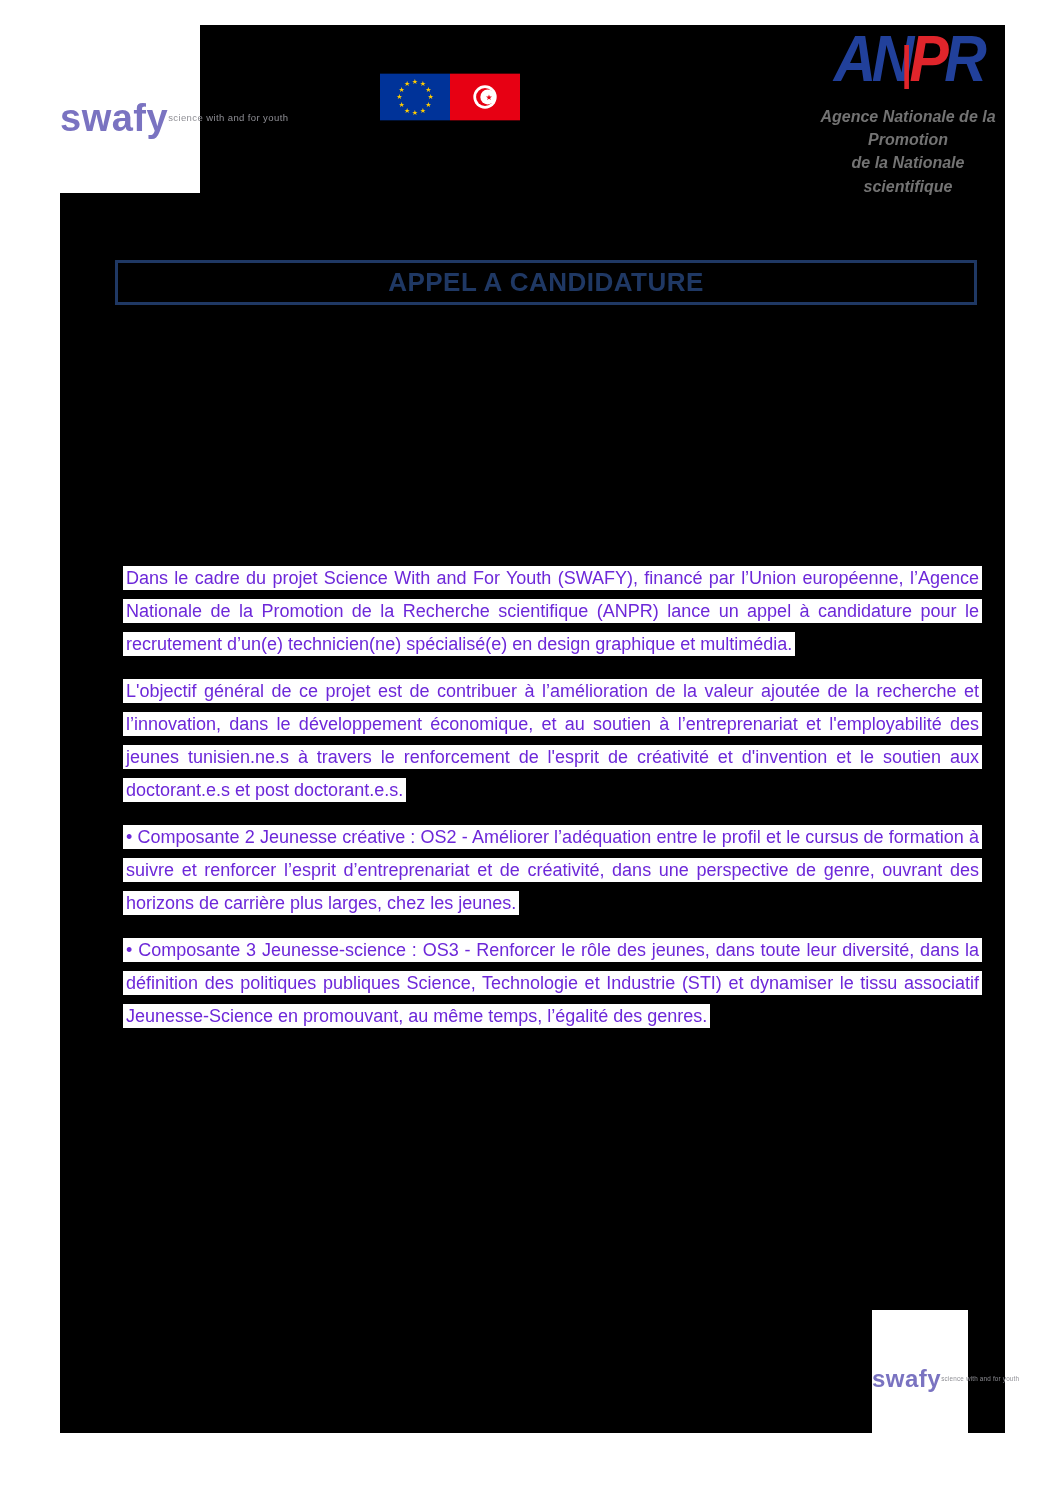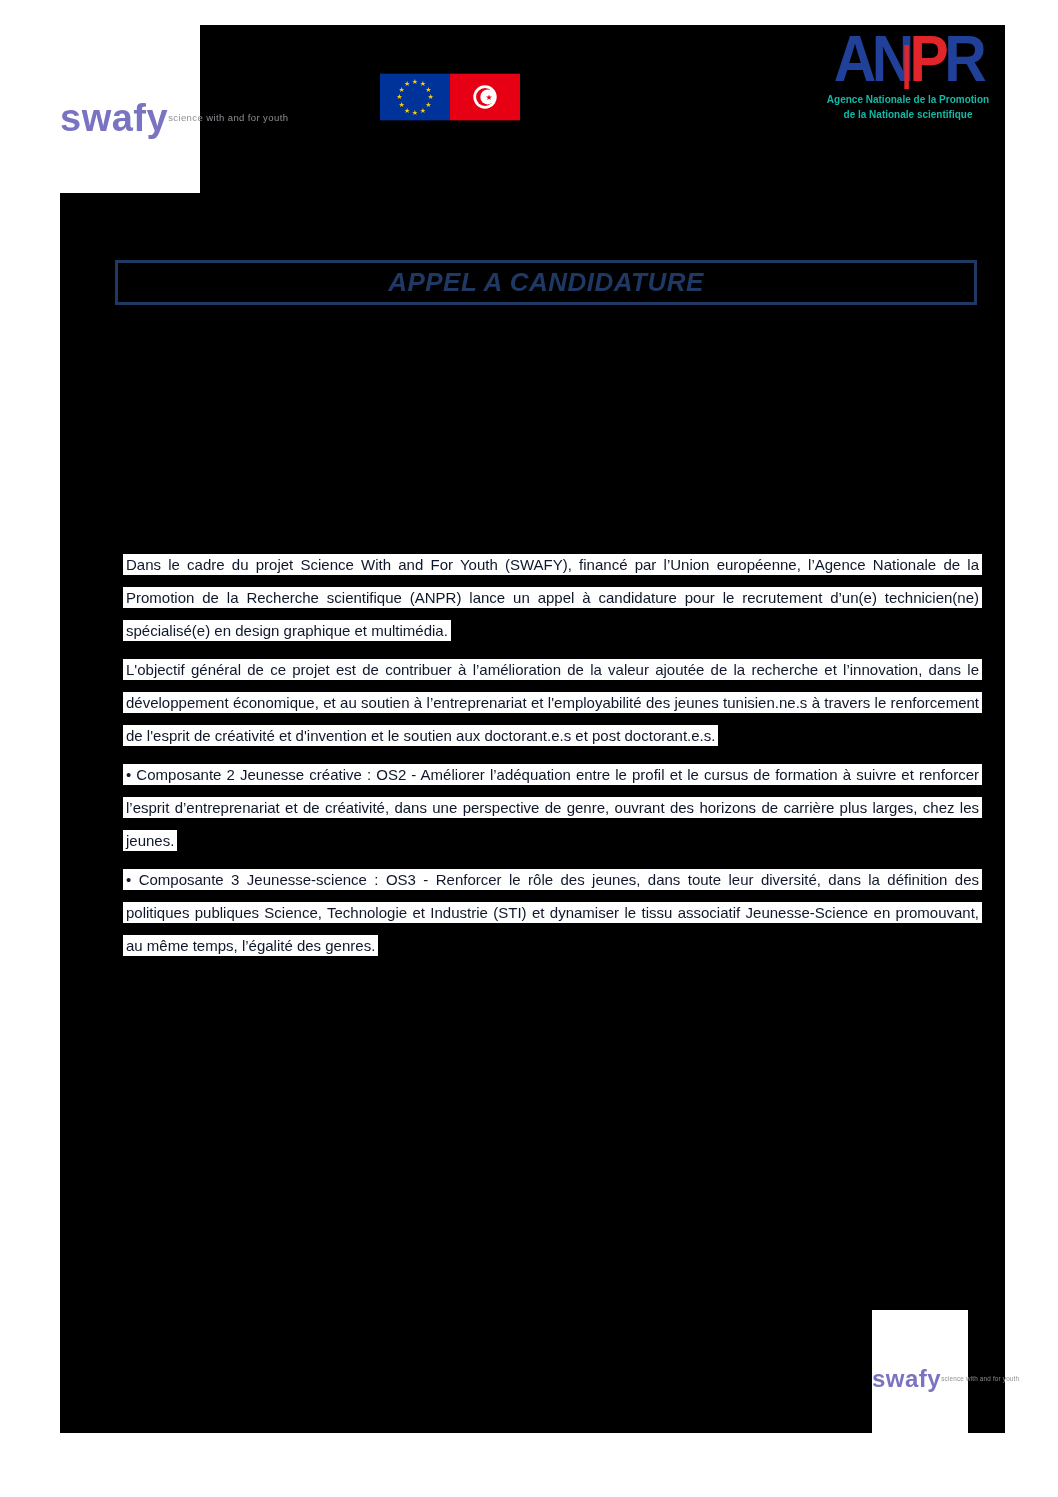--- a/index.html
+++ b/index.html
@@ -19,37 +19,37 @@
   .swafy-box.bottom .swafy-word { font-size:24px; margin-top:3px; }
   .swafy-tag { color:#8F8F95; line-height:1; margin-top:5px; white-space:nowrap; }
   .swafy-box.top .swafy-tag { font-size:9.5px; letter-spacing:0.4px; }
   .swafy-box.bottom .swafy-tag { font-size:6.3px; letter-spacing:0.2px; margin-top:4px; }
 
   
   .flags { position:absolute; left:320px; top:48px; display:flex; }
   .flag { width:70px; height:48px; display:block; }
 
   
-  .anpr { position:absolute; left:748px; top:2px; width:200px; text-align:center; }
+  .anpr { position:absolute; left:748px; top:2px; width:200px; text-align:center;font-style:italic; }
   .anpr-letters { position:relative; font-weight:900; font-size:64px; line-height:1.0;
                   letter-spacing:-5px; transform:scaleX(.92); transform-origin:center;
                   white-space:nowrap; }
   .anpr-blue { color:#21409A; }
   .anpr-red  { color:#E0252B; }
   .anpr-bar  { position:absolute; left:96px; top:18px; width:5px; height:44px; background:#E0252B; }
-  .anpr-sub  { margin-top:2px; color:#14b8a6; font-weight:bold; font-size:10px; line-height:1.45; }
+  .anpr-sub  { margin-top:14px; color:#737373; font-weight:bold; font-size:16px; line-height:1.45; }
 
   
   .title-box { position:absolute; left:55px; top:235px; width:862px; height:45px;
                border:3px solid #1F3864; display:flex; align-items:center; justify-content:center; }
-  .title-text { color:#1F3864; font-weight:bold; font-size:26px; letter-spacing:0.5px;font-style:italic; }
+  .title-text { color:#1F3864; font-weight:bold; font-size:26px; letter-spacing:0.5px; }
 
   
   .content { position:absolute; left:63px; top:523px; width:859px; }
-  .content p { font-size:15px; line-height:33px; color:#0f172a; text-align:justify; margin-bottom:6px; }
+  .content p { font-size:18px; line-height:33px; color:#6d28d9; text-align:justify; margin-bottom:6px;margin-top:14px; }
   .content p span.hl { background:#ffffff; padding:2px 3px;
                        -webkit-box-decoration-break:clone; box-decoration-break:clone; }
 </style>
 </head>
 <body>
 
 <div class="page">
   <div class="black-area">
 
     <div class="swafy-box top">

